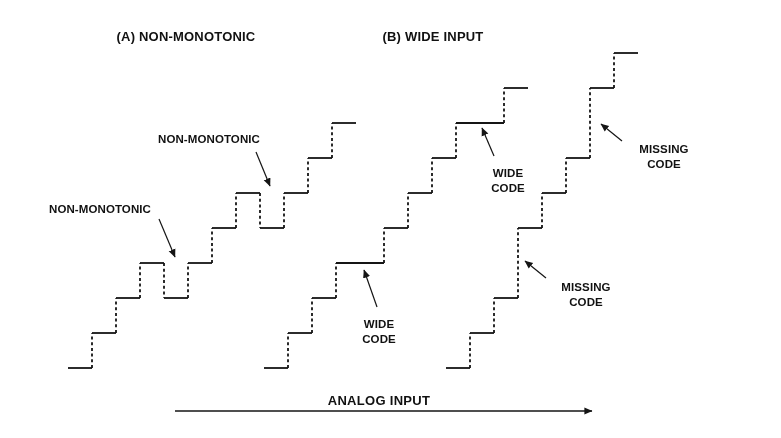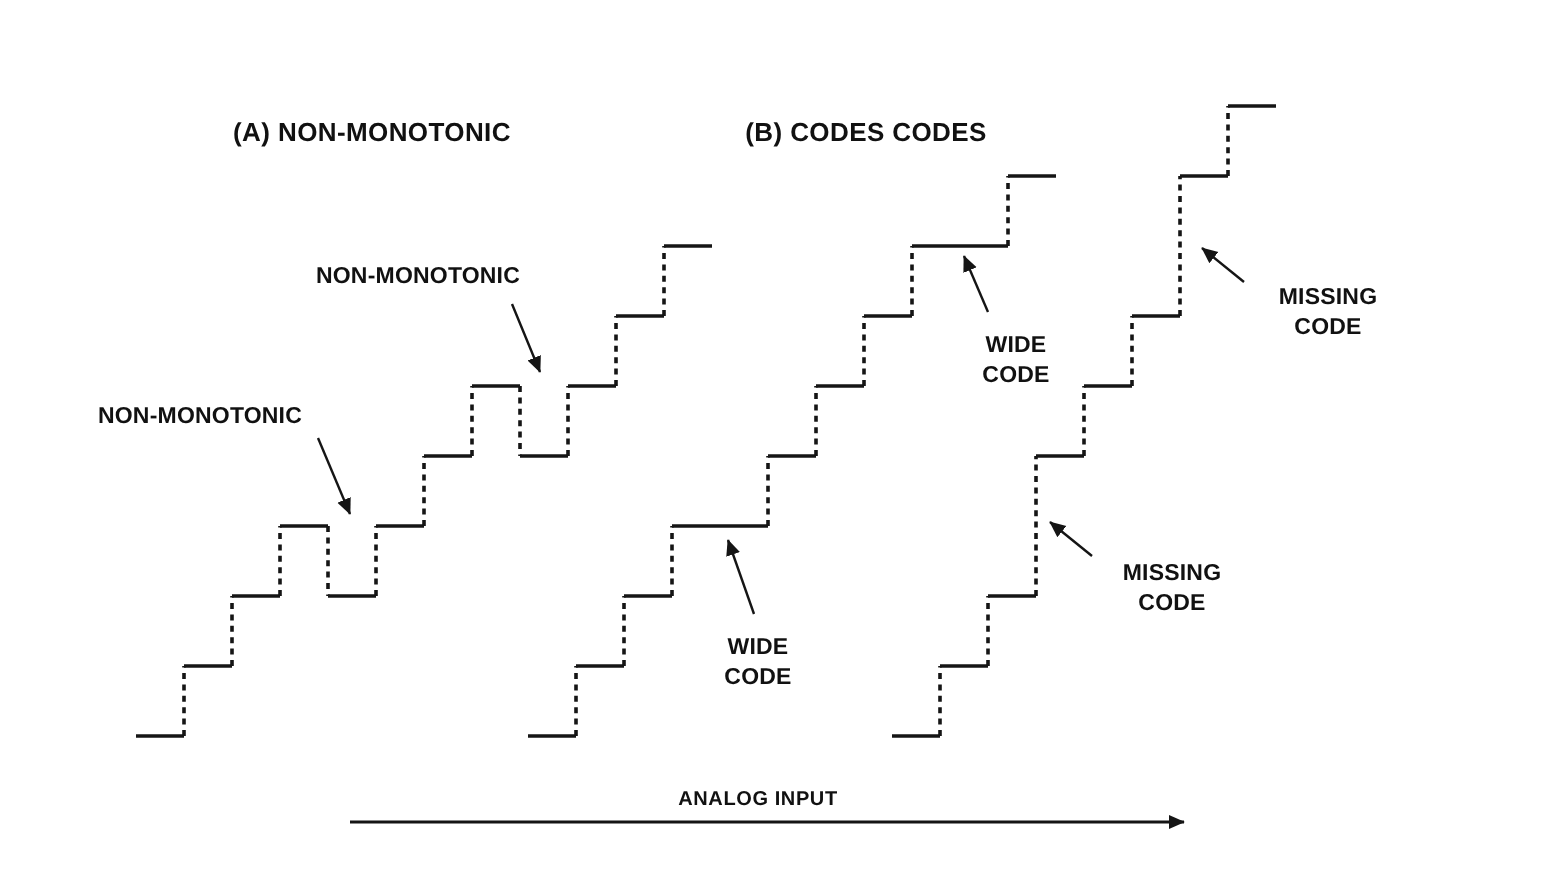--- a/index.html
+++ b/index.html
@@ -3,32 +3,32 @@
 <meta charset="utf-8">
 <style>
   html,body{margin:0;padding:0;background:#ffffff;}
   .figure{
     position:relative;width:781px;height:438px;background:#ffffff;
     font-family:"Liberation Sans",sans-serif;overflow:hidden;
   }
   .figure svg{position:absolute;left:0;top:0;}
   .panel-title{
     position:absolute;transform:translate(-50%,-50%);
-    font-size:13px;font-weight:bold;color:#111;white-space:nowrap;letter-spacing:.2px;margin-top:30px;
+    font-size:13px;font-weight:bold;color:#111;white-space:nowrap;letter-spacing:.2px;
   }
   .callout{
     position:absolute;transform:translate(-50%,-50%);
     font-size:11.5px;font-weight:bold;color:#111;text-align:center;
     line-height:15px;white-space:nowrap;letter-spacing:.1px;padding-left:16px;
   }
   .callout span{display:block;}
   .callout span:empty{display:none;}
   .axis-label{
     position:absolute;transform:translate(-50%,-50%);
-    font-size:10px;font-weight:bold;color:#111;white-space:nowrap;letter-spacing:.3px;
+    font-size:13px;font-weight:bold;color:#111;white-space:nowrap;letter-spacing:.3px;
   }
 </style>
 </head>
 <body>
 
 <div class="figure">
 
   <svg id="diagram" width="781" height="438" viewBox="0 0 781 438">
     <defs>
       <marker id="arrow-head" viewBox="0 0 10 10" refX="8.5" refY="5" markerWidth="9" markerHeight="9" markerUnits="userSpaceOnUse" orient="auto-start-reverse">
@@ -99,21 +99,21 @@
       <line x1="159" y1="219" x2="175" y2="257" stroke="#151515" stroke-width="1.2" marker-end="url(#arrow-head)"></line>
       <line x1="256" y1="152" x2="270" y2="186" stroke="#151515" stroke-width="1.2" marker-end="url(#arrow-head)"></line>
       <line x1="377" y1="307" x2="364" y2="270" stroke="#151515" stroke-width="1.2" marker-end="url(#arrow-head)"></line>
       <line x1="494" y1="156" x2="482" y2="128" stroke="#151515" stroke-width="1.2" marker-end="url(#arrow-head)"></line>
       <line x1="546" y1="278" x2="525" y2="261" stroke="#151515" stroke-width="1.2" marker-end="url(#arrow-head)"></line>
       <line x1="622" y1="141" x2="601" y2="124" stroke="#151515" stroke-width="1.2" marker-end="url(#arrow-head)"></line>
       <line x1="175" y1="411" x2="592" y2="411" stroke="#151515" stroke-width="1.4" marker-end="url(#arrow-head)"></line>
     </svg>
 
   <div class="panel-title" style="left: 186px; top: 36px;">(A) NON-MONOTONIC</div>
-  <div class="panel-title" style="left: 433px; top: 36px;">(B) CODES CODES</div>
+  <div class="panel-title" style="left: 433px; top: 36px;">(B) WIDE INPUT</div>
 
   <div class="callout" style="left: 92px; top: 209px;">
     <span>NON-MONOTONIC</span>
   </div>
   <div class="callout" style="left: 201px; top: 139px;">
     <span>NON-MONOTONIC</span>
   </div>
   <div class="callout" style="left: 371px; top: 332px;">
     <span>WIDE</span>
       <span>CODE</span>

